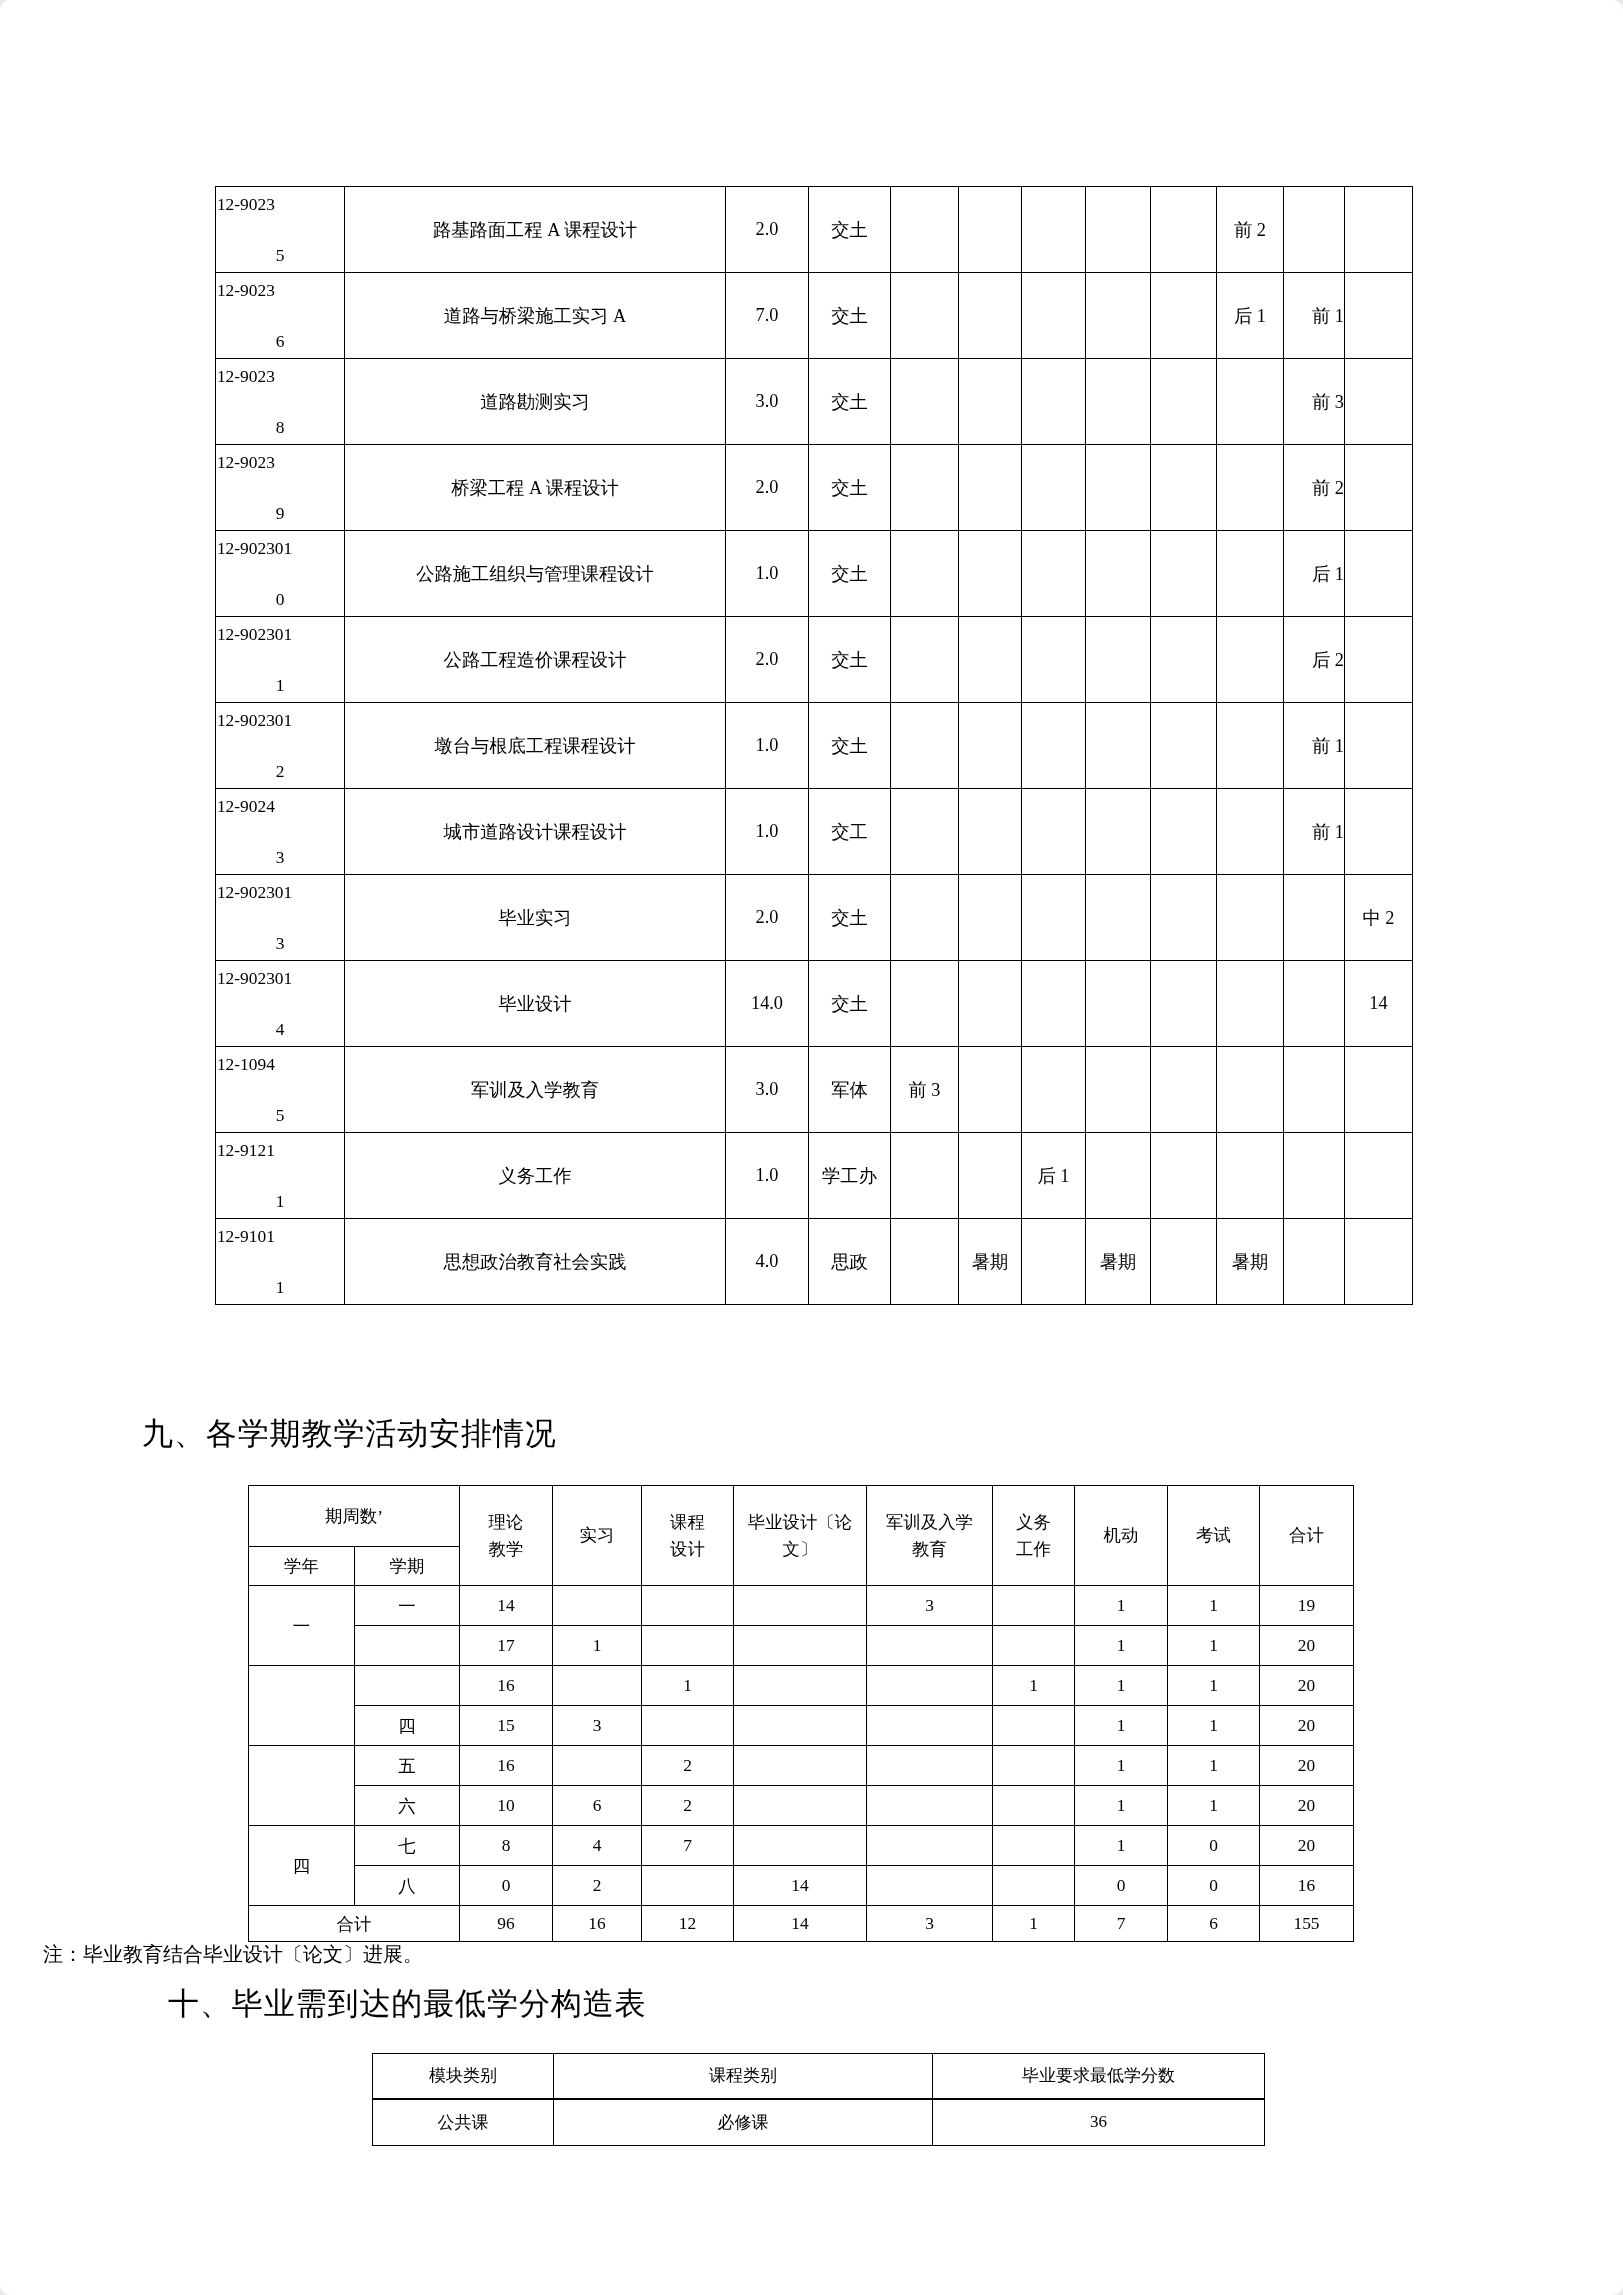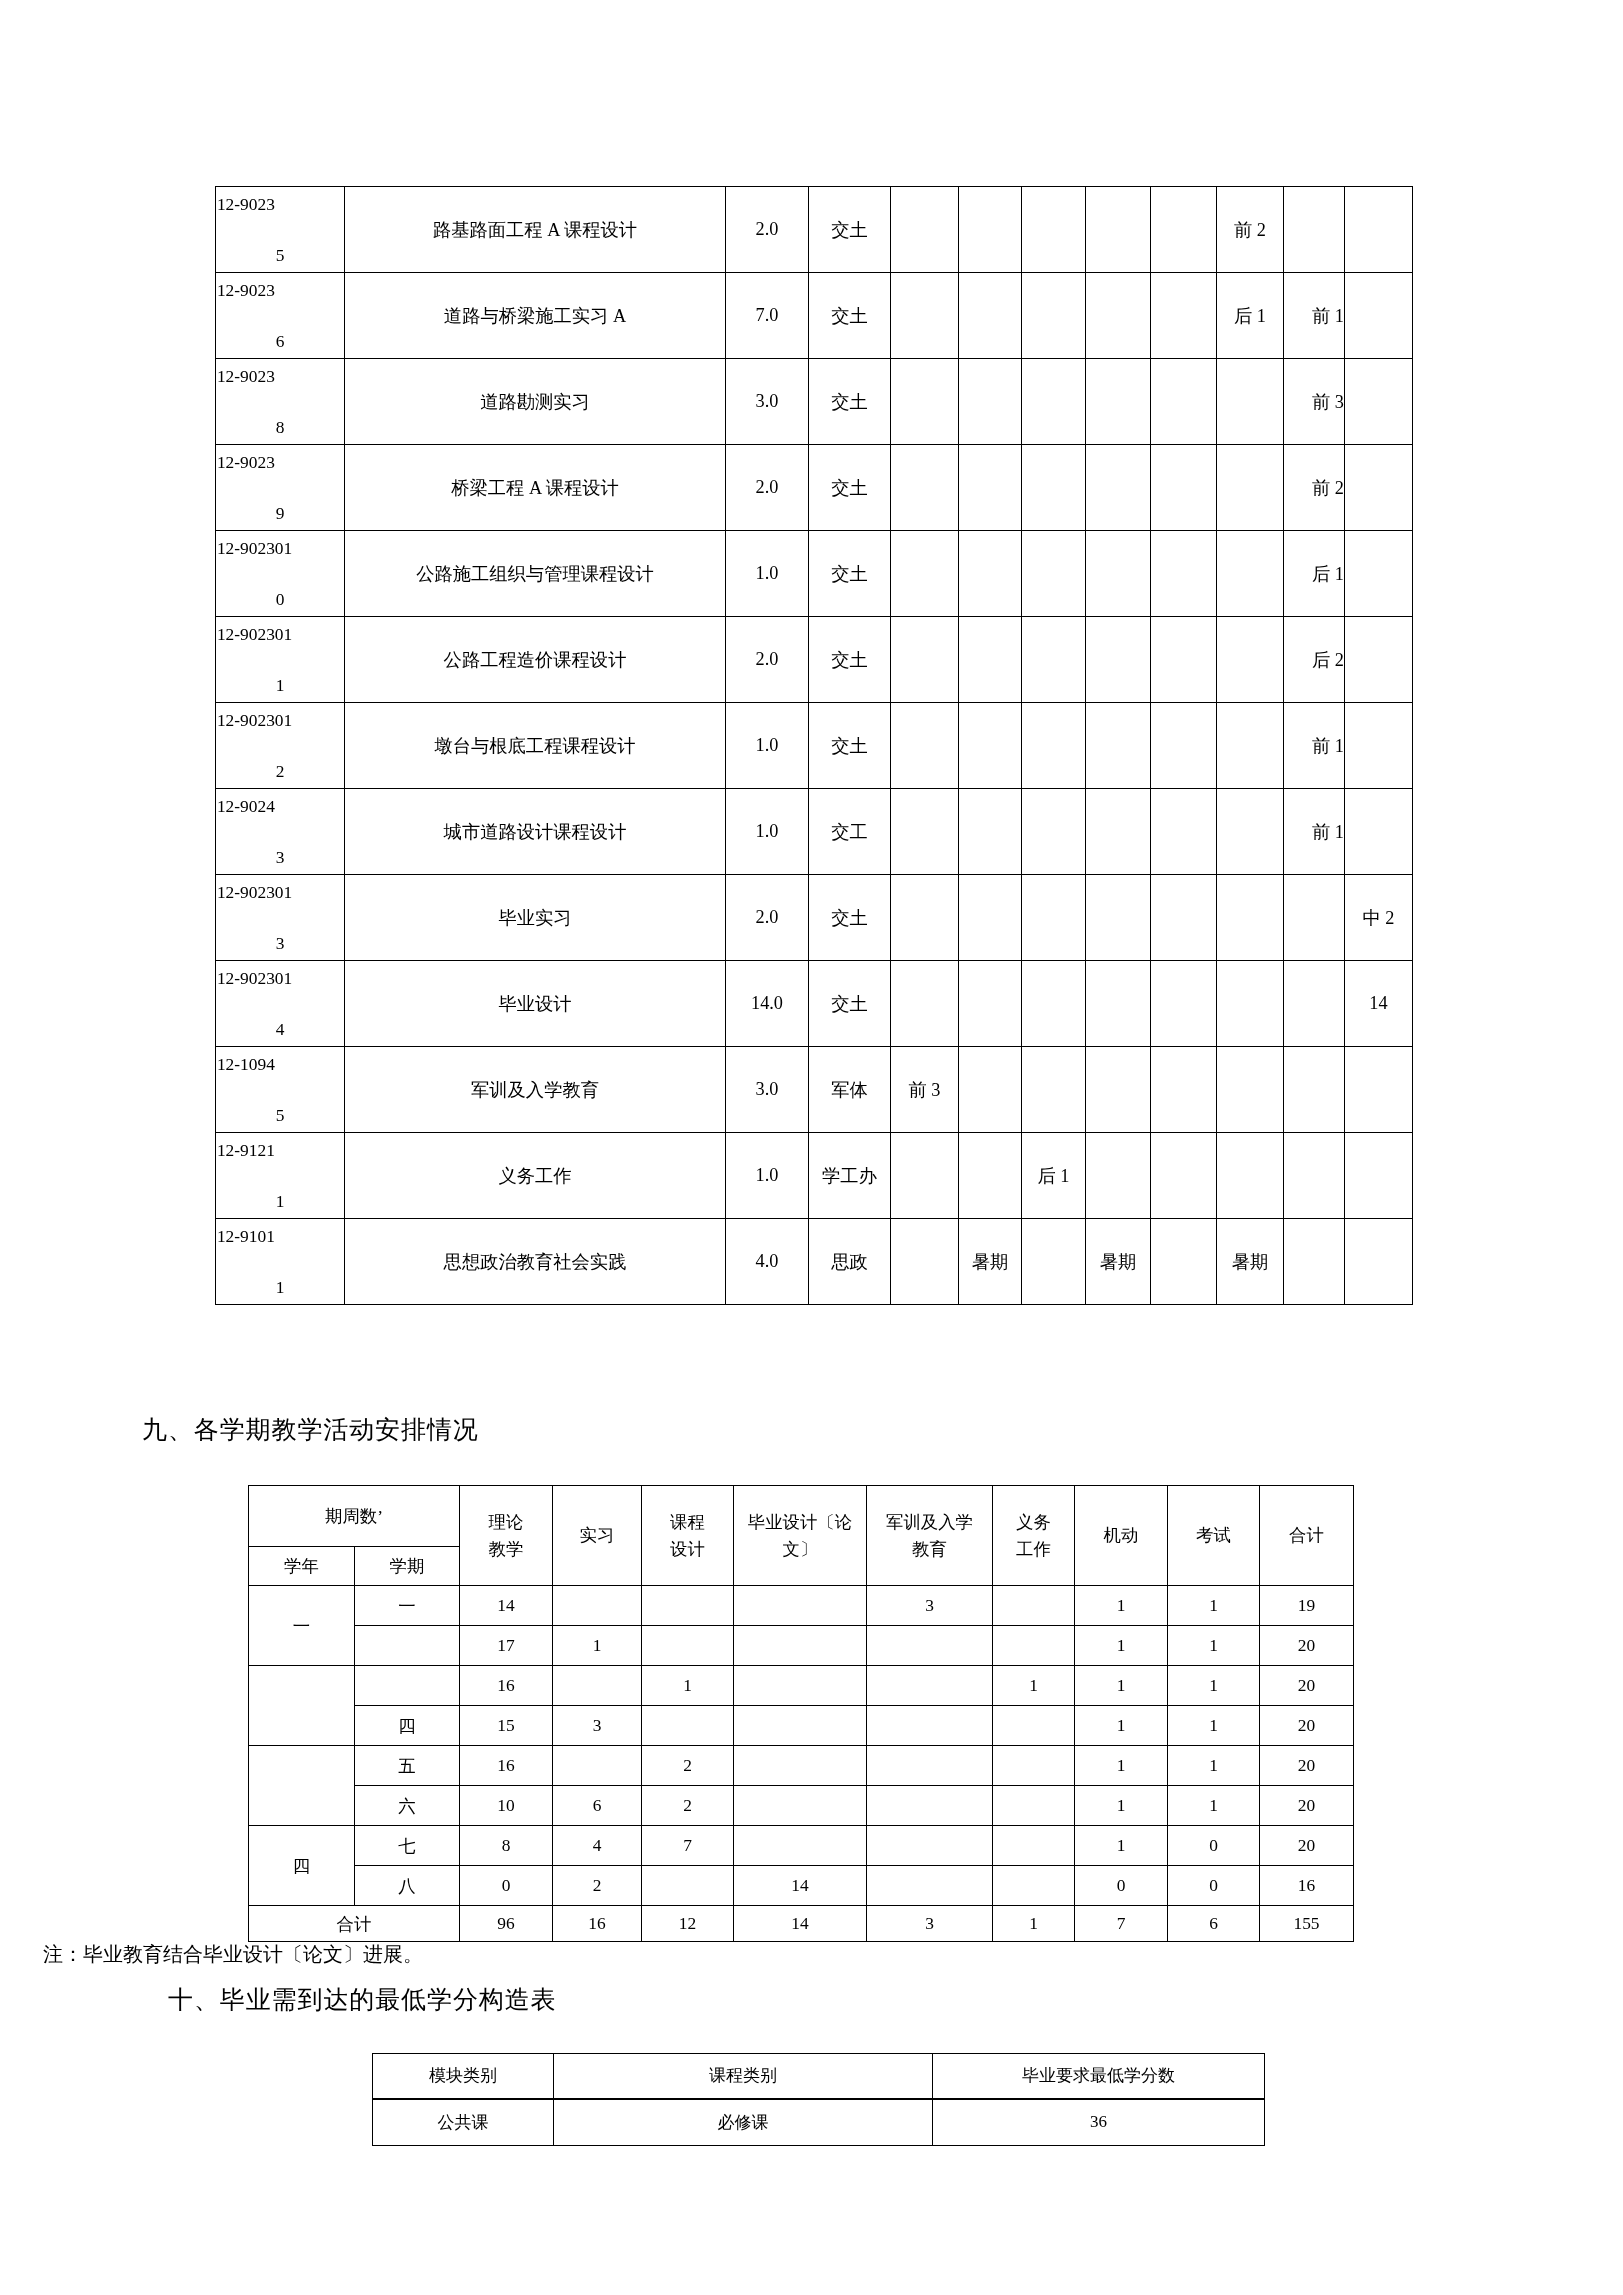--- a/index.html
+++ b/index.html
@@ -1,17 +1,17 @@
 <!DOCTYPE html>
 <html style="font-size:14px"><head>
 <meta charset="utf-8">
 <style>
   html,body{margin:0;padding:0;background:#e8e8e8;}
   #page{position:relative;width:1623px;height:2295px;background:#ffffff;margin:0 auto;
-        font-family:"Liberation Serif","DejaVu Serif",serif;color:#000;}
+        font-family:"Liberation Serif","DejaVu Serif",serif;color:#000;border-radius:10px;}
   table.t{position:absolute;border-collapse:collapse;table-layout:fixed;background:#fff;}
   table.t td{border:0.9px solid #000;padding:0;text-align:center;vertical-align:middle;overflow:hidden;}
   
   #t1{left:215px;top:186px;width:1197px;border:1.7px solid #000;}
   #t1 td{font-size:18.3px;}
   #t1 tr{height:86px;}
   #t1 tr.tot{height:46px;}
   #t1 td.tl{border-left-width:1.7px;text-align:right;}
   .codebox{display:flex;flex-direction:column;justify-content:space-between;height:84px;}
   .ln1{text-align:left;padding:7.8px 0 0 0.9px;font-size:17.4px;line-height:1.1;}
@@ -24,21 +24,21 @@
   #t2 tr.d{height:40px;}
   #t2 tr.tot{height:36px;}
   #t2 tr.h1 td{white-space:pre-line;line-height:1.5;}
   
   #t3{left:372px;top:2053px;width:892px;border:1.7px solid #000;}
   #t3 td{font-size:17px;}
   #t3 tr.h{height:45px;}
   #t3 tr.h td{border-bottom:2.6px solid #000;}
   #t3 tr.d{height:47px;}
   
-  .heading{position:absolute;font-size:25px;letter-spacing:0.9px;white-space:nowrap;}
+  .heading{position:absolute;font-size:31px;letter-spacing:0.9px;white-space:nowrap;}
   #h9{left:142px;top:1413px;}
   #h10{left:168px;top:1983px;}
   #note{position:absolute;left:43px;top:1941px;font-size:20px;white-space:nowrap;}
 </style>
 </head>
 <body>
 
 <div id="page">
 
   <table class="t" id="t1">

